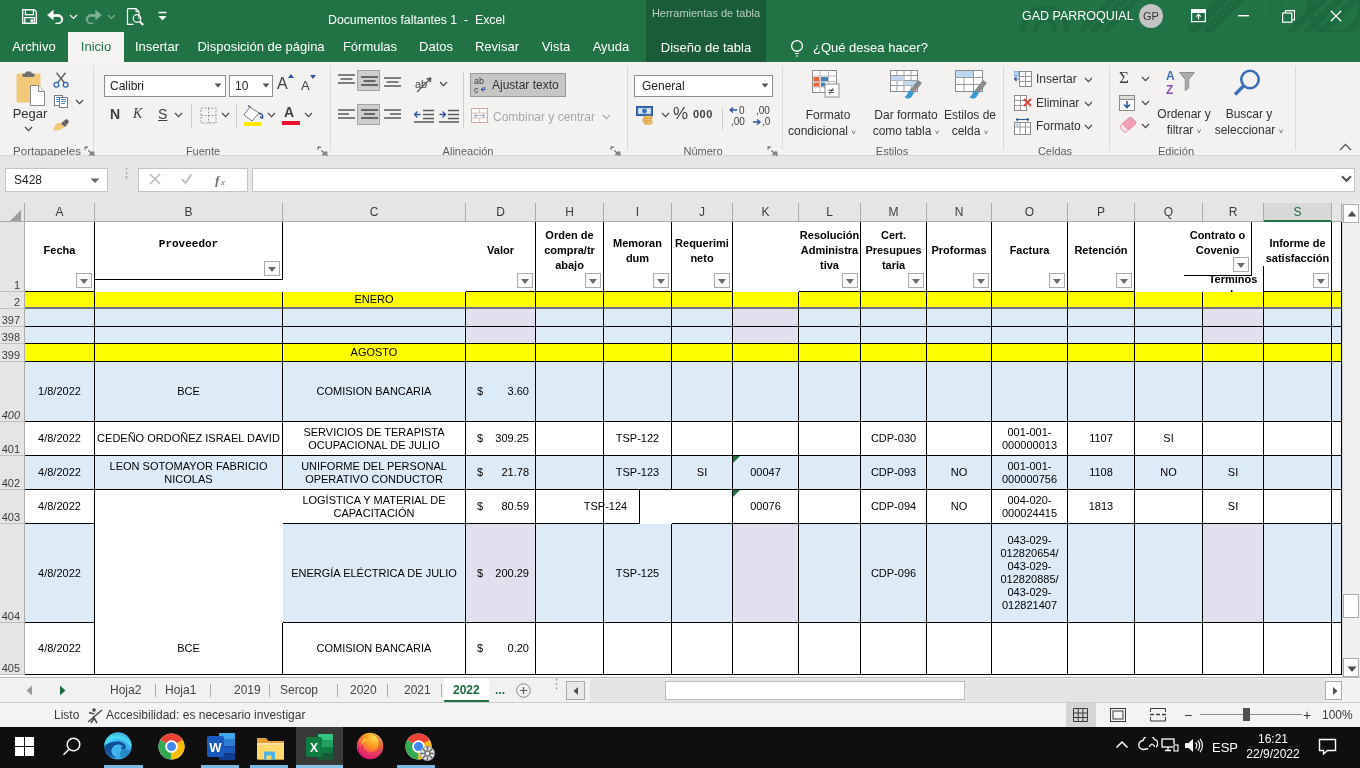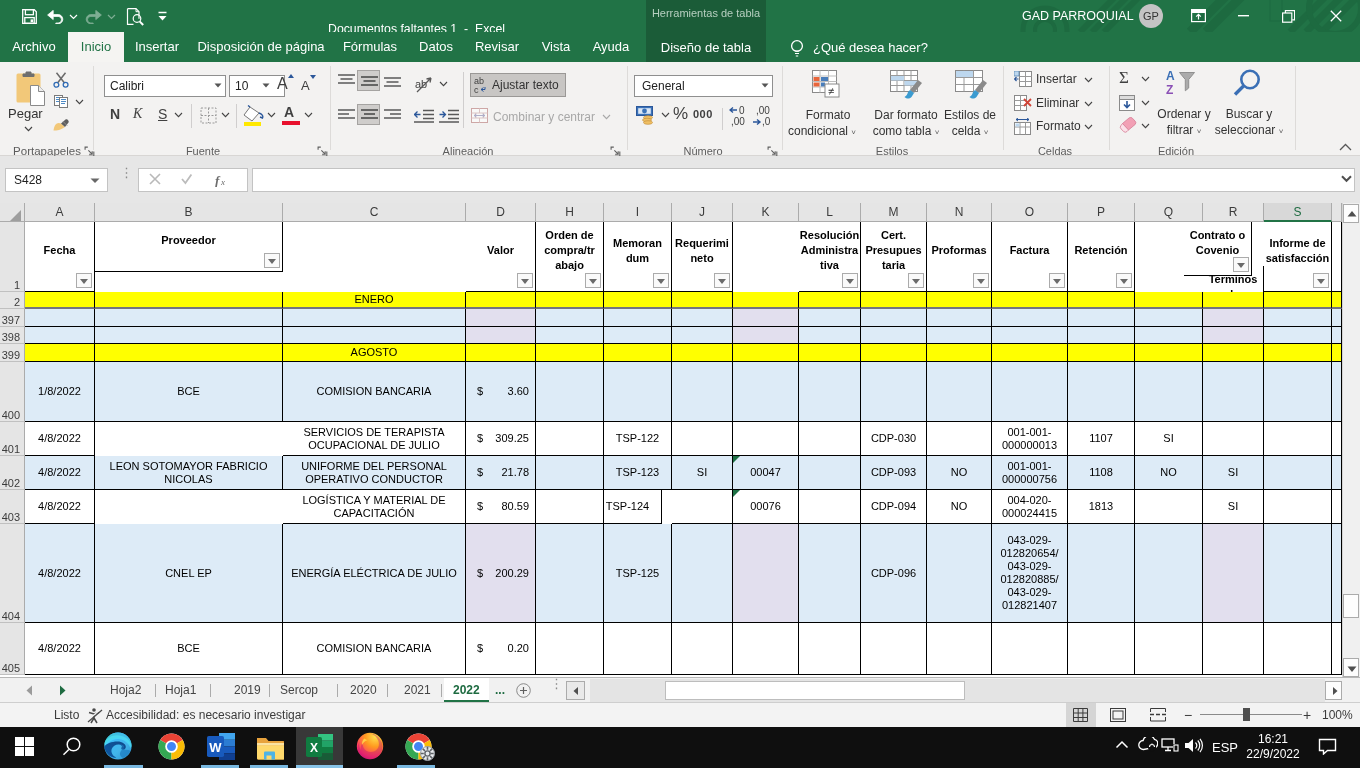--- a/index.html
+++ b/index.html
@@ -3,21 +3,21 @@
 <meta charset="utf-8">
 <style>
 *{margin:0;padding:0;box-sizing:border-box;-webkit-font-smoothing:antialiased;}
 html,body{width:1360px;height:768px;overflow:hidden;}
 body{font-family:"Liberation Sans",sans-serif;position:relative;background:#fff;}
 #app{position:absolute;left:0;top:0;width:1360px;height:768px;}
 .abs{position:absolute;}
 
 
 #titlebar{left:0;top:0;width:1360px;height:32px;background:#217346;color:#fff;}
-#title-text{position:absolute;left:328px;top:22px;width:167px;text-align:center;font-size:12.3px;color:#fff;white-space:nowrap;}
+#title-text{position:absolute;left:328px;top:13px;width:167px;text-align:center;font-size:12.3px;color:#fff;white-space:nowrap;}
 #user-name{position:absolute;left:1022px;top:9px;font-size:12.5px;color:#fff;}
 #gp-circle{position:absolute;left:1139px;top:4px;width:24px;height:24px;border-radius:50%;background:#c4c4c4;color:#333;font-size:11px;text-align:center;line-height:24px;}
 
 
 #tabrow{left:0;top:32px;width:1360px;height:30px;background:#217346;}
 .rtab{position:absolute;top:0;height:30px;color:#fff;font-size:13px;line-height:30px;text-align:center;}
 #tab-inicio{background:#f5f4f2;color:#217346;}
 #ctx-block{position:absolute;left:646px;top:0px;width:120px;height:62px;background:#1b5c38;}
 #ctx-head{position:absolute;left:0;top:7px;width:120px;text-align:center;color:#b7cfc0;font-size:11px;}
 #ctx-tab{position:absolute;left:0;top:40px;width:120px;text-align:center;color:#fff;font-size:13px;}
@@ -155,21 +155,21 @@
 </svg>
 
 <div id="ribbon" class="abs">
 
   <svg class="abs" style="left:16px;top:8px" width="30" height="36" viewBox="0 0 30 36">
     <rect x="0.5" y="3.5" width="24" height="29" rx="1.5" fill="#f2c879"></rect>
     <path d="M7 6.5 v-2.5 h3 v-2 h5 v2 h3 v2.5 z" fill="#6f6f6f" stroke="#6f6f6f"></path>
     <path d="M14.5 15.5 h8 l6 6 v14 h-14 z" fill="#fff" stroke="#8a8a8a"></path>
     <path d="M22.5 15.5 v6 h6" fill="#ededed" stroke="#8a8a8a"></path>
   </svg>
-  <div class="abs" style="left:8px;top:44px;width:44px;text-align:left;font-size:13px;color:#333;">Pegar</div>
+  <div class="abs" style="left:8px;top:44px;width:44px;text-align:center;font-size:13px;color:#333;">Pegar</div>
   <svg class="abs" style="left:24px;top:64px" width="9" height="6" viewBox="0 0 9 6">
         <path d="M1 1 l3.5 3.6 L8 1" stroke="#444" stroke-width="1.2" fill="none"></path>
       </svg>
   <svg class="abs" style="left:53px;top:10px" width="16" height="16" viewBox="0 0 16 16">
     <g fill="none" stroke="#6a6a6a" stroke-width="1.5">
       <path d="M4.5 11 L12.5 0.8 M11.5 11 L3.5 0.8"></path>
     </g>
     <g fill="none" stroke="#2f6bb5" stroke-width="1.3">
       <circle cx="3.4" cy="12.8" r="2.4"></circle>
           <circle cx="12.6" cy="12.8" r="2.4"></circle>
@@ -192,21 +192,21 @@
   <div class="glabel" style="left:-10px;width:114px;font-size:11.5px;">Portapapeles</div>
   <svg class="abs launcher" style="left:84px;top:84px" width="11" height="11" viewBox="0 0 11 11">
     <path d="M1 3.5 v-2.5 h2.5 M9 5 v4.5 h-4.5 M4 4 l3.5 3.5 M7.5 4.8 v2.8 h-2.8" stroke="#5f5f5f" fill="none"></path>
   </svg>
   <div class="gsep" style="left:93px;"></div>
 
   <div class="abs" style="left:104px;top:13px;width:122px;height:22px;background:#fff;border:1px solid #8f8f8f;font-size:12px;color:#222;line-height:20px;padding-left:5px;">Calibri</div>
   <svg class="abs" style="left:214px;top:21px" width="8" height="6" viewBox="0 0 8 6">
         <path d="M0.5 0.5 L4 4.5 L7.5 0.5 z" fill="#555"></path>
       </svg>
-  <div class="abs" style="left:229px;top:13px;width:56px;height:22px;background:#fff;border:1px solid #8f8f8f;font-size:12px;color:#222;line-height:20px;padding-left:5px;">10</div>
+  <div class="abs" style="left:229px;top:13px;width:44px;height:22px;background:#fff;border:1px solid #8f8f8f;font-size:12px;color:#222;line-height:20px;padding-left:5px;">10</div>
   <svg class="abs" style="left:262px;top:21px" width="8" height="6" viewBox="0 0 8 6">
         <path d="M0.5 0.5 L4 4.5 L7.5 0.5 z" fill="#555"></path>
       </svg>
   <div class="abs" style="left:277px;top:13px;font-size:16px;color:#404040;">A<span style="position:absolute;left:11px;top:-1px;width:0;height:0;border-left:3px solid transparent;border-right:3px solid transparent;border-bottom:4px solid #2b579a;"></span></div>
   <div class="abs" style="left:301px;top:16px;font-size:13px;color:#404040;">A<span style="position:absolute;left:9px;top:-3px;width:0;height:0;border-left:3px solid transparent;border-right:3px solid transparent;border-top:4px solid #2b579a;"></span></div>
   <div class="abs" style="left:110px;top:44px;font-size:14px;font-weight:bold;color:#404040;">N</div>
   <div class="abs" style="left:133px;top:44px;font-size:14px;font-style:italic;color:#404040;font-family:'Liberation Serif',serif;">K</div>
   <div class="abs" style="left:158px;top:44px;font-size:14px;color:#404040;text-decoration:underline;">S</div>
   <svg class="abs" style="left:174px;top:50px" width="9" height="6" viewBox="0 0 9 6">
         <path d="M1 1 l3.5 3.6 L8 1" stroke="#444" stroke-width="1.1" fill="none"></path>
@@ -494,28 +494,28 @@
 <div class="ch" style="left:1068px;top:0;width:67px;">P</div>
 <div class="ch" style="left:1135px;top:0;width:68px;">Q</div>
 <div class="ch" style="left:1203px;top:0;width:61px;">R</div>
 <div class="ch" style="left:1264px;top:0;width:68px;background:#d8d8d8;color:#1e6b41;border-bottom:2px solid #217346;">S</div>
 <div class="ch" style="left:1332px;top:0;width:10px;"></div>
 <div class="rh" style="top:19px;height:70px;">1</div>
 <div class="rh" style="top:89px;height:17px;">2</div>
 <div class="rh" style="top:106px;height:18px;">397</div>
 <div class="rh" style="top:124px;height:17px;">398</div>
 <div class="rh" style="top:141px;height:18px;">399</div>
-<div class="rh" style="top:159px;height:60px;">400</div>
+<div class="rh" style="top:159px;height:60px;font-style:italic;">400</div>
 <div class="rh" style="top:219px;height:34px;">401</div>
 <div class="rh" style="top:253px;height:34px;">402</div>
 <div class="rh" style="top:287px;height:34px;">403</div>
 <div class="rh" style="top:321px;height:99px;">404</div>
 <div class="rh" style="top:420px;height:52px;">405</div>
 <div class="cell hdr" style="left:25px;top:19px;width:70px;height:70px;text-align:center;">Fecha<span class="filterbtn" style="right:2px;bottom:3px;"></span></div>
-<div class="cell hdr" style="left:95px;top:19px;width:188px;height:50px;">Proveedor<span class="filterbtn" style="right:2px;bottom:3px;"></span></div>
+<div class="cell hdr" style="left:95px;top:19px;width:188px;height:58px;font-family:Liberation Mono, monospace;">Proveedor<span class="filterbtn" style="right:2px;bottom:3px;"></span></div>
 <div class="cell hdr" style="left:466px;top:19px;width:70px;height:70px;">Valor<span class="filterbtn" style="right:2px;bottom:3px;"></span></div>
 <div class="cell hdr" style="left:536px;top:19px;width:68px;height:70px;">Orden de<br>compra/tr<br>abajo<span class="filterbtn" style="right:2px;bottom:3px;"></span></div>
 <div class="cell hdr" style="left:604px;top:19px;width:68px;height:70px;">Memoran<br>dum<span class="filterbtn" style="right:2px;bottom:3px;"></span></div>
 <div class="cell hdr" style="left:672px;top:19px;width:61px;height:70px;">Requerimi<br>neto<span class="filterbtn" style="right:2px;bottom:3px;"></span></div>
 <div class="cell hdr" style="left:799px;top:19px;width:62px;height:70px;">Resolución<br>Administra<br>tiva<span class="filterbtn" style="right:2px;bottom:3px;"></span></div>
 <div class="cell hdr" style="left:861px;top:19px;width:66px;height:70px;">Cert.<br>Presupues<br>taria<span class="filterbtn" style="right:2px;bottom:3px;"></span></div>
 <div class="cell hdr" style="left:927px;top:19px;width:65px;height:70px;">Proformas<span class="filterbtn" style="right:2px;bottom:3px;"></span></div>
 <div class="cell hdr" style="left:992px;top:19px;width:76px;height:70px;">Factura<span class="filterbtn" style="right:2px;bottom:3px;"></span></div>
 <div class="cell hdr" style="left:1068px;top:19px;width:67px;height:70px;">Retención<span class="filterbtn" style="right:2px;bottom:3px;"></span></div>
 <div class="cell hdr" style="left:1184px;top:19px;width:68px;height:54px;">Contrato o<br>Covenio<span class="filterbtn" style="right:2px;bottom:3px;"></span></div>
@@ -604,20 +604,21 @@
 <div class="cell blu" style="left:799px;top:159px;width:62px;height:60px;"></div>
 <div class="cell blu" style="left:861px;top:159px;width:66px;height:60px;"></div>
 <div class="cell blu" style="left:927px;top:159px;width:65px;height:60px;"></div>
 <div class="cell blu" style="left:992px;top:159px;width:76px;height:60px;"></div>
 <div class="cell blu" style="left:1068px;top:159px;width:67px;height:60px;"></div>
 <div class="cell blu" style="left:1135px;top:159px;width:68px;height:60px;"></div>
 <div class="cell blu" style="left:1203px;top:159px;width:61px;height:60px;"></div>
 <div class="cell blu" style="left:1264px;top:159px;width:68px;height:60px;"></div>
 <div class="cell blu" style="left:1332px;top:159px;width:10px;height:60px;"></div>
 <div class="cell " style="left:25px;top:219px;width:70px;height:34px;">4/8/2022</div>
+<div class="cell " style="left:95px;top:219px;width:188px;height:34px;">CEDEÑO ORDOÑEZ ISRAEL DAVID</div>
 <div class="cell " style="left:283px;top:219px;width:183px;height:34px;">SERVICIOS DE TERAPISTA<br>OCUPACIONAL DE JULIO</div>
 <div class="cell dollar" style="left:466px;top:219px;width:70px;height:34px;">
         <span>$</span>
         <span>309.25</span>
       </div>
 <div class="cell " style="left:536px;top:219px;width:68px;height:34px;"></div>
 <div class="cell " style="left:604px;top:219px;width:68px;height:34px;">TSP-122</div>
 <div class="cell " style="left:672px;top:219px;width:61px;height:34px;"></div>
 <div class="cell " style="left:733px;top:219px;width:66px;height:34px;"></div>
 <div class="cell " style="left:799px;top:219px;width:62px;height:34px;"></div>
@@ -649,34 +650,33 @@
 <div class="cell blu" style="left:1203px;top:253px;width:61px;height:34px;">SI</div>
 <div class="cell blu" style="left:1264px;top:253px;width:68px;height:34px;"></div>
 <div class="cell blu" style="left:1332px;top:253px;width:10px;height:34px;"></div>
 <div class="cell " style="left:25px;top:287px;width:70px;height:34px;">4/8/2022</div>
 <div class="cell " style="left:283px;top:287px;width:183px;height:34px;">LOGÍSTICA Y MATERIAL DE<br>CAPACITACIÓN</div>
 <div class="cell dollar" style="left:466px;top:287px;width:70px;height:34px;">
         <span>$</span>
         <span>80.59</span>
       </div>
 <div class="cell " style="left:536px;top:287px;width:68px;height:34px;"></div>
-<div class="cell " style="left:594px;top:287px;width:68px;height:34px;">TSP-124</div>
+<div class="cell " style="left:572px;top:287px;width:68px;height:34px;">TSP-124</div>
 <div class="cell " style="left:672px;top:287px;width:61px;height:34px;"></div>
 <div class="cell " style="left:733px;top:287px;width:66px;height:34px;"><span style="position:absolute;left:0;top:0;width:0;height:0;border-right:7px solid transparent;border-top:7px solid #1e7145;"></span>00076</div>
 <div class="cell " style="left:799px;top:287px;width:62px;height:34px;"></div>
 <div class="cell " style="left:861px;top:287px;width:66px;height:34px;">CDP-094</div>
 <div class="cell " style="left:927px;top:287px;width:65px;height:34px;">NO</div>
 <div class="cell " style="left:992px;top:287px;width:76px;height:34px;">004-020-<br>000024415</div>
 <div class="cell " style="left:1068px;top:287px;width:67px;height:34px;">1813</div>
 <div class="cell " style="left:1135px;top:287px;width:68px;height:34px;"></div>
 <div class="cell " style="left:1203px;top:287px;width:61px;height:34px;">SI</div>
 <div class="cell " style="left:1264px;top:287px;width:68px;height:34px;"></div>
 <div class="cell " style="left:1332px;top:287px;width:10px;height:34px;"></div>
 <div class="cell blu" style="left:25px;top:321px;width:70px;height:99px;">4/8/2022</div>
-<div class="cell blu" style="left:95px;top:321px;width:188px;height:99px;">CNEL EP</div>
 <div class="cell blu" style="left:283px;top:321px;width:183px;height:99px;">ENERGÍA ELÉCTRICA DE JULIO</div>
 <div class="cell lav dollar" style="left:466px;top:321px;width:70px;height:99px;">
         <span>$</span>
         <span>200.29</span>
       </div>
 <div class="cell blu" style="left:536px;top:321px;width:68px;height:99px;"></div>
 <div class="cell blu" style="left:604px;top:321px;width:68px;height:99px;">TSP-125</div>
 <div class="cell blu" style="left:672px;top:321px;width:61px;height:99px;"></div>
 <div class="cell lav" style="left:733px;top:321px;width:66px;height:99px;"></div>
 <div class="cell blu" style="left:799px;top:321px;width:62px;height:99px;"></div>

